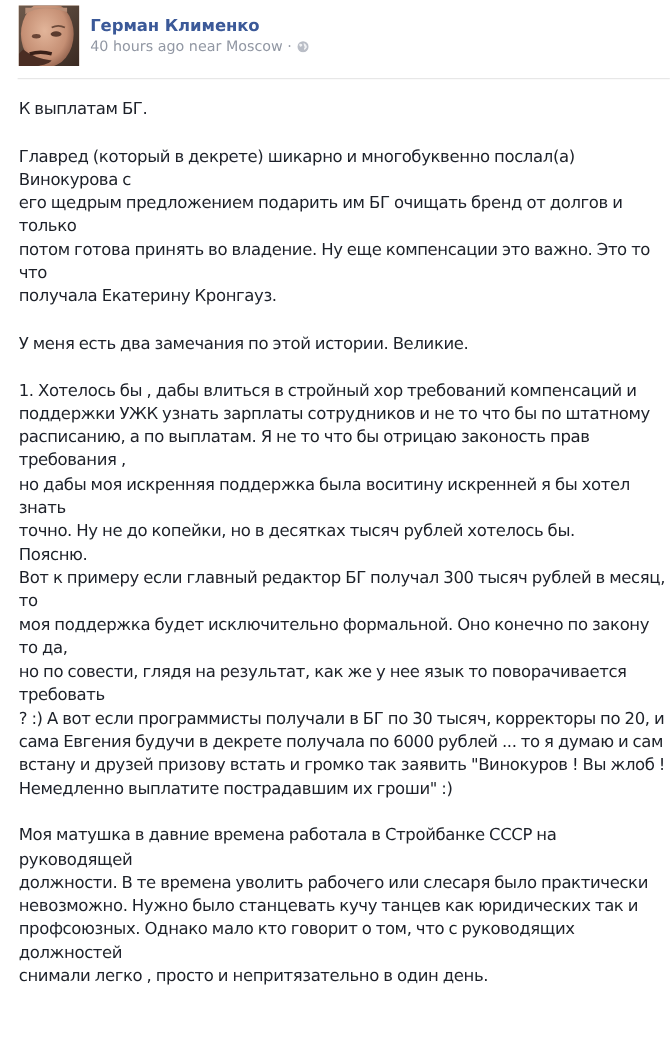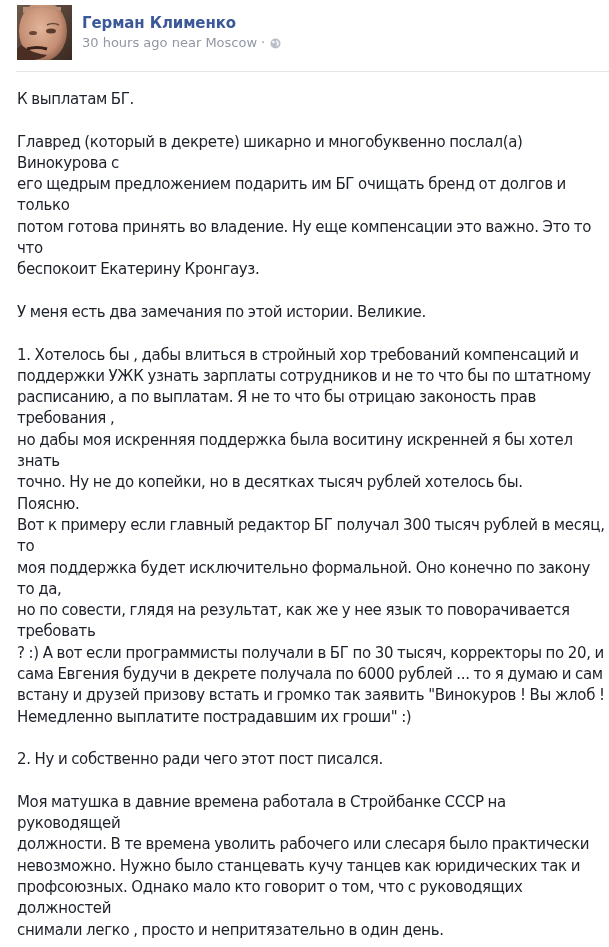--- a/index.html
+++ b/index.html
@@ -105,21 +105,21 @@
       <path d="M6 8 Q20 -2 44 6 L44 2 L6 2 Z" fill="#b98f78"></path>
       <ellipse cx="34" cy="26" rx="5" ry="2.5" fill="#5a3b2e"></ellipse>
       <ellipse cx="16" cy="28" rx="4" ry="2" fill="#6a4536"></ellipse>
       <path d="M30 20 Q36 17 42 20" stroke="#6b4a3a" stroke-width="1.6" fill="none"></path>
       <path d="M4 40 Q14 48 30 50 Q26 55 10 55 L0 55 L0 44 Z" fill="#4a2d23"></path>
       <path d="M10 44 Q20 41 30 44" stroke="#3a2018" stroke-width="3" fill="none"></path>
     </svg>
   </div>
   <div class="author-name">Герман Клименко</div>
   <div class="meta">
-    <span>30 hours ago</span>
+    <span>40 hours ago</span>
     <span>&nbsp;</span>
     <span>near</span>
     <span>&nbsp;</span>
     <span>Moscow</span>
     <span class="dot">·</span>
     <span class="globe-icon">
       <svg width="11" height="11" viewBox="0 0 11 11">
         <circle cx="5.5" cy="5.5" r="5" fill="#b9bdc6"></circle>
         <path d="M2 3 Q4 2 5 4 Q4 6 3 5.5 Q2 5 2 3 Z" fill="#ffffff" opacity="0.8"></path>
         <path d="M6 2 Q9 3 9 6 Q8 8 6.5 8.5 Q6 7 7 6 Q6 4.5 6 2 Z" fill="#ffffff" opacity="0.8"></path>
@@ -128,35 +128,34 @@
   </div>
 </div>
 
 <div class="divider"></div>
 
 <div class="post-body">
   <p>К выплатам БГ.</p>
   <p>Главред (который в декрете) шикарно и многобуквенно послал(а) Винокурова с
 его щедрым предложением подарить им БГ очищать бренд от долгов и только
 потом готова принять во владение. Ну еще компенсации это важно. Это то что
-беспокоит Екатерину Кронгауз.</p>
+получала Екатерину Кронгауз.</p>
   <p>У меня есть два замечания по этой истории. Великие.</p>
   <p>1. Хотелось бы , дабы влиться в стройный хор требований компенсаций и
 поддержки УЖК узнать зарплаты сотрудников и не то что бы по штатному
 расписанию, а по выплатам. Я не то что бы отрицаю законость прав требования ,
 но дабы моя искренняя поддержка была воситину искренней я бы хотел знать
 точно. Ну не до копейки, но в десятках тысяч рублей хотелось бы.
 Поясню.
 Вот к примеру если главный редактор БГ получал 300 тысяч рублей в месяц, то
 моя поддержка будет исключительно формальной. Оно конечно по закону то да,
 но по совести, глядя на результат, как же у нее язык то поворачивается требовать
 ? :) А вот если программисты получали в БГ по 30 тысяч, корректоры по 20, и
 сама Евгения будучи в декрете получала по 6000 рублей ... то я думаю и сам
 встану и друзей призову встать и громко так заявить "Винокуров ! Вы жлоб !
 Немедленно выплатите пострадавшим их гроши" :)</p>
-  <p>2. Ну и собственно ради чего этот пост писался.</p>
   <p>Моя матушка в давние времена работала в Стройбанке СССР на руководящей
 должности. В те времена уволить рабочего или слесаря было практически
 невозможно. Нужно было станцевать кучу танцев как юридических так и
 профсоюзных. Однако мало кто говорит о том, что с руководящих должностей
 снимали легко , просто и непритязательно в один день.</p>
 
 </div>
 
 </body></html>

